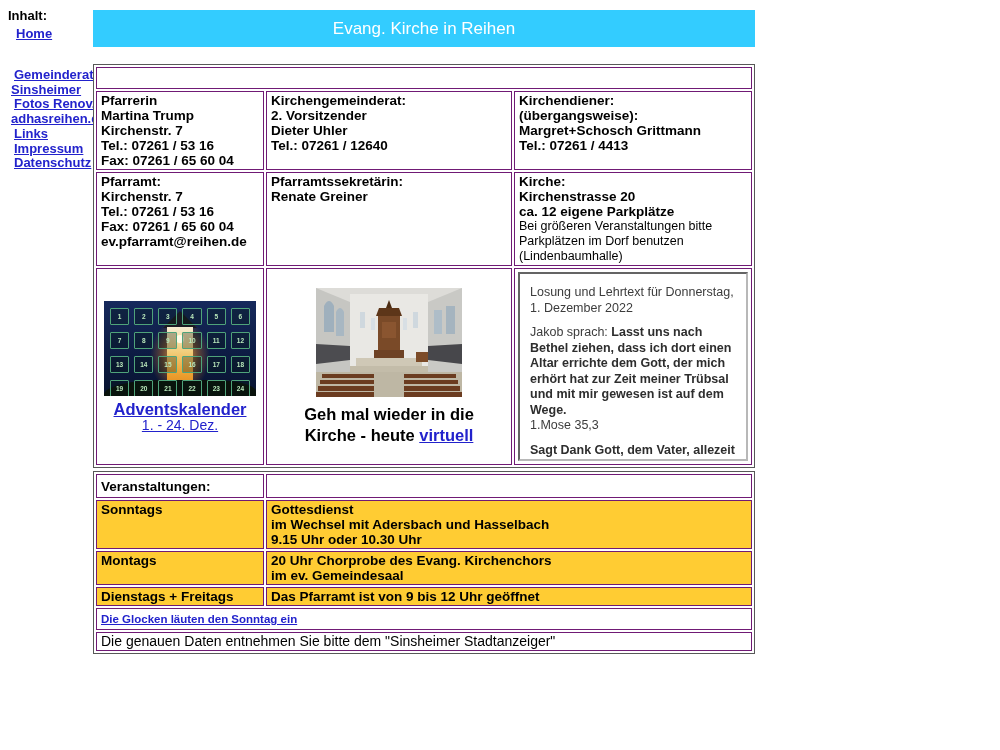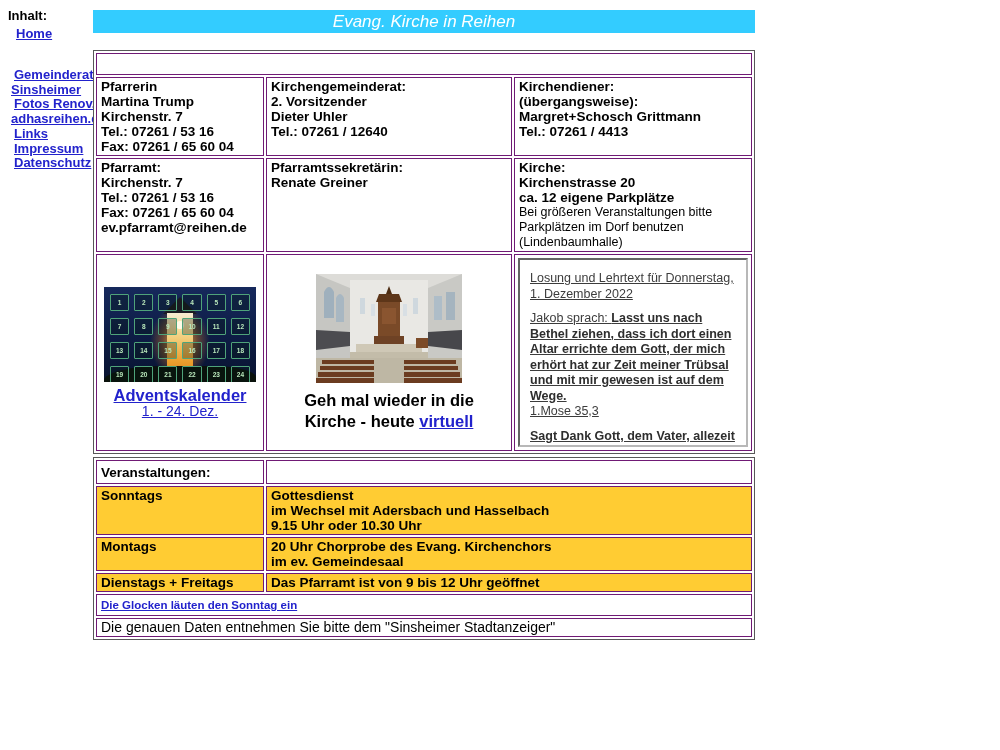--- a/index.html
+++ b/index.html
@@ -9,22 +9,22 @@
   
   .sidebar{position:absolute;left:8px;top:8px;width:88px;font-size:13px;font-weight:bold;}
   .sidebar .heading{color:#000;}
   .sidebar .home{margin:3px 0 0 8px;}
   .sidebar nav{margin-top:27px;line-height:14.7px;}
   .sidebar nav a{display:block;padding-left:3px;}
   .sidebar nav a.indent{padding-left:6px;}
 
   
   .main{position:absolute;left:93px;top:10px;width:662px;}
-  .titlebar{height:23px;background:var(--accent,#33ccff);color:#fff;font-size:17px;
-            display:flex;align-items:center;justify-content:center;font-style:italic;}
+  .titlebar{height:37px;background:var(--accent,#33ccff);color:#fff;font-size:17px;
+            display:flex;align-items:center;justify-content:center;}
 
   table{width:100%;border-collapse:separate;border-spacing:2px;border:1px solid #585858;background:#fff;}
   td{border:1px solid #701a75;padding:1px 4px;font-weight:bold;font-size:13.5px;line-height:15px;vertical-align:top;background:#fff;}
   .tbl-top{margin-top:17px;}
   .tbl-events{margin-top:3px;}
   td.spacer-row{height:18px;}
   td.c1{width:158px;}
   td.c2{width:236px;}
 
   .note{font-weight:normal;font-size:12.5px;line-height:15px;}
@@ -46,21 +46,21 @@
   .advent-title{display:inline-block;margin-top:6px;font-size:16.5px;font-weight:bold;}
   .advent-sub{display:block;font-size:14px;font-weight:normal;}
 
   
   .virt-caption{margin-top:7px;font-size:16.5px;font-weight:bold;line-height:21px;padding:0 6px;}
   .virt-caption a{font-weight:bold;}
 
   
   .losung-box{border:2px inset #b8b8b8;height:176px;margin:1px;padding:5px 10px 4px 10px;overflow:hidden;
               font-weight:normal;font-size:12.5px;line-height:15.5px;color:#3c3c3c;text-align:left;}
-  .losung-box p{margin:6px 0 9px 0;text-decoration:underline;}
+  .losung-box p{margin:6px 0 9px 0;}
   .losung-box .b{font-weight:bold;color:#2e2e2e;}
 
   
   td.gold{background:var(--gold,#ffcc33);}
   td.ev-head{height:20px;vertical-align:middle;}
   td.full{font-weight:normal;font-size:14px;}
   td.bells{padding:2px 4px;}
   .bells a{font-size:11.5px;font-weight:bold;}
 
   .church-photo{display:block;margin:0 auto;}

